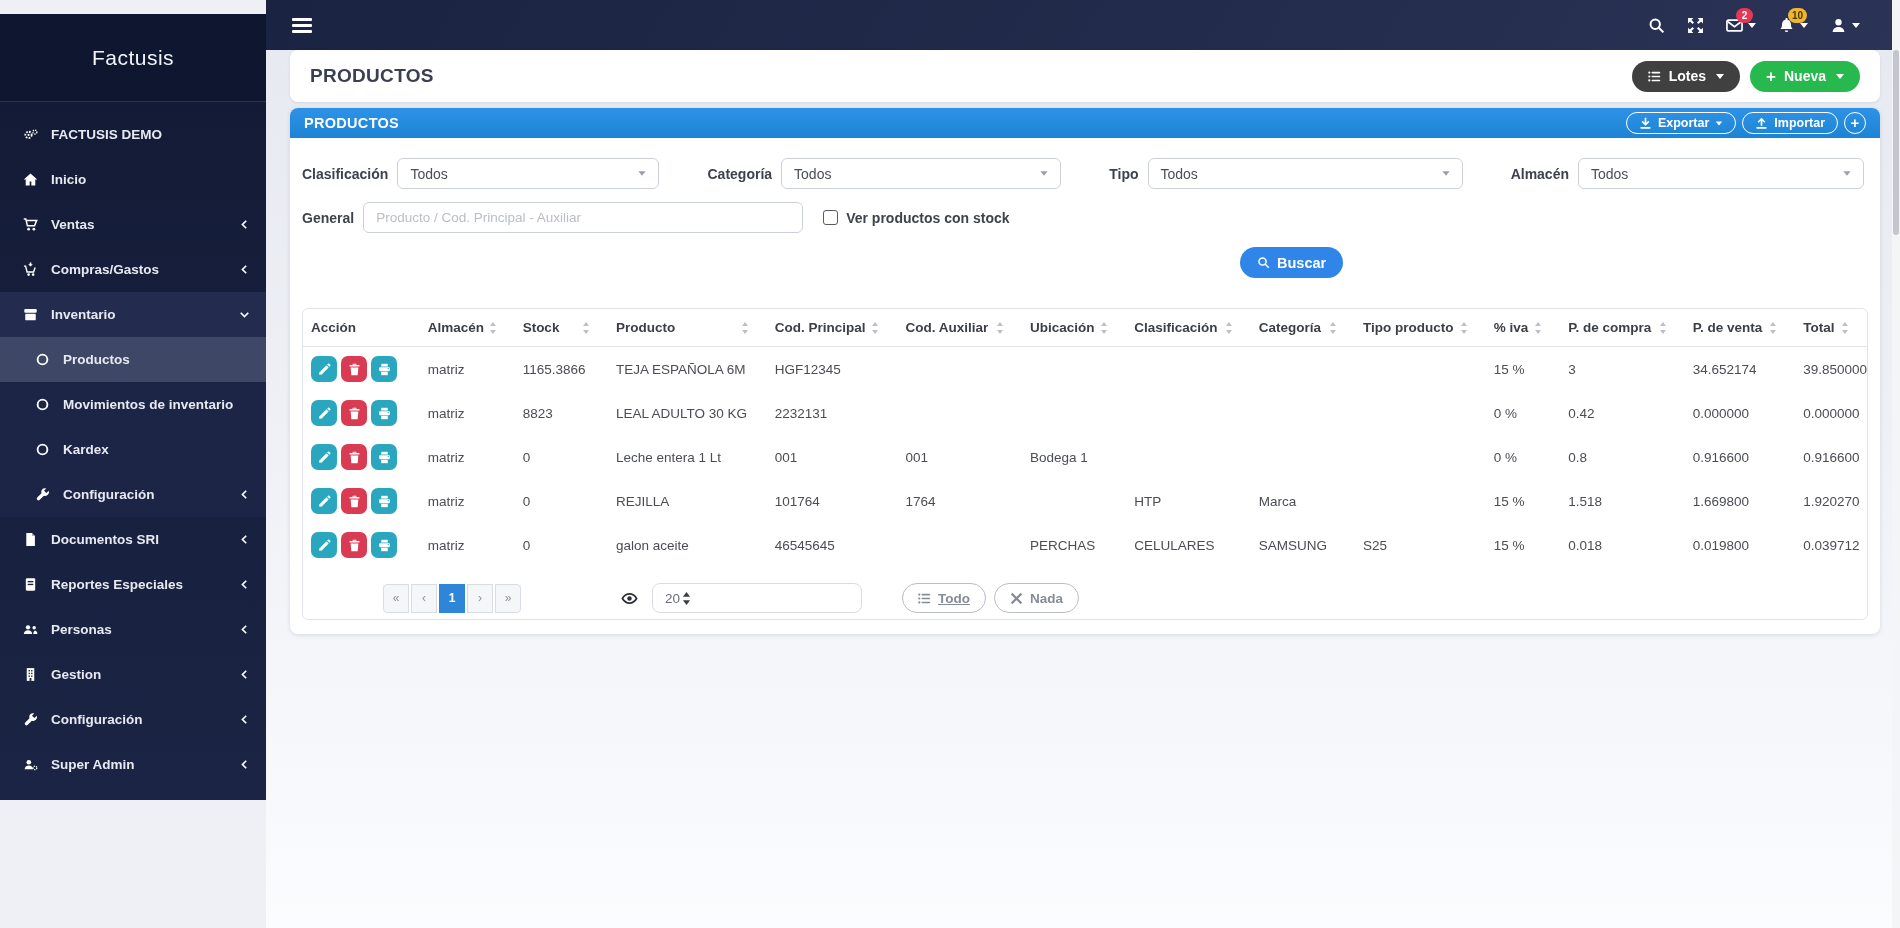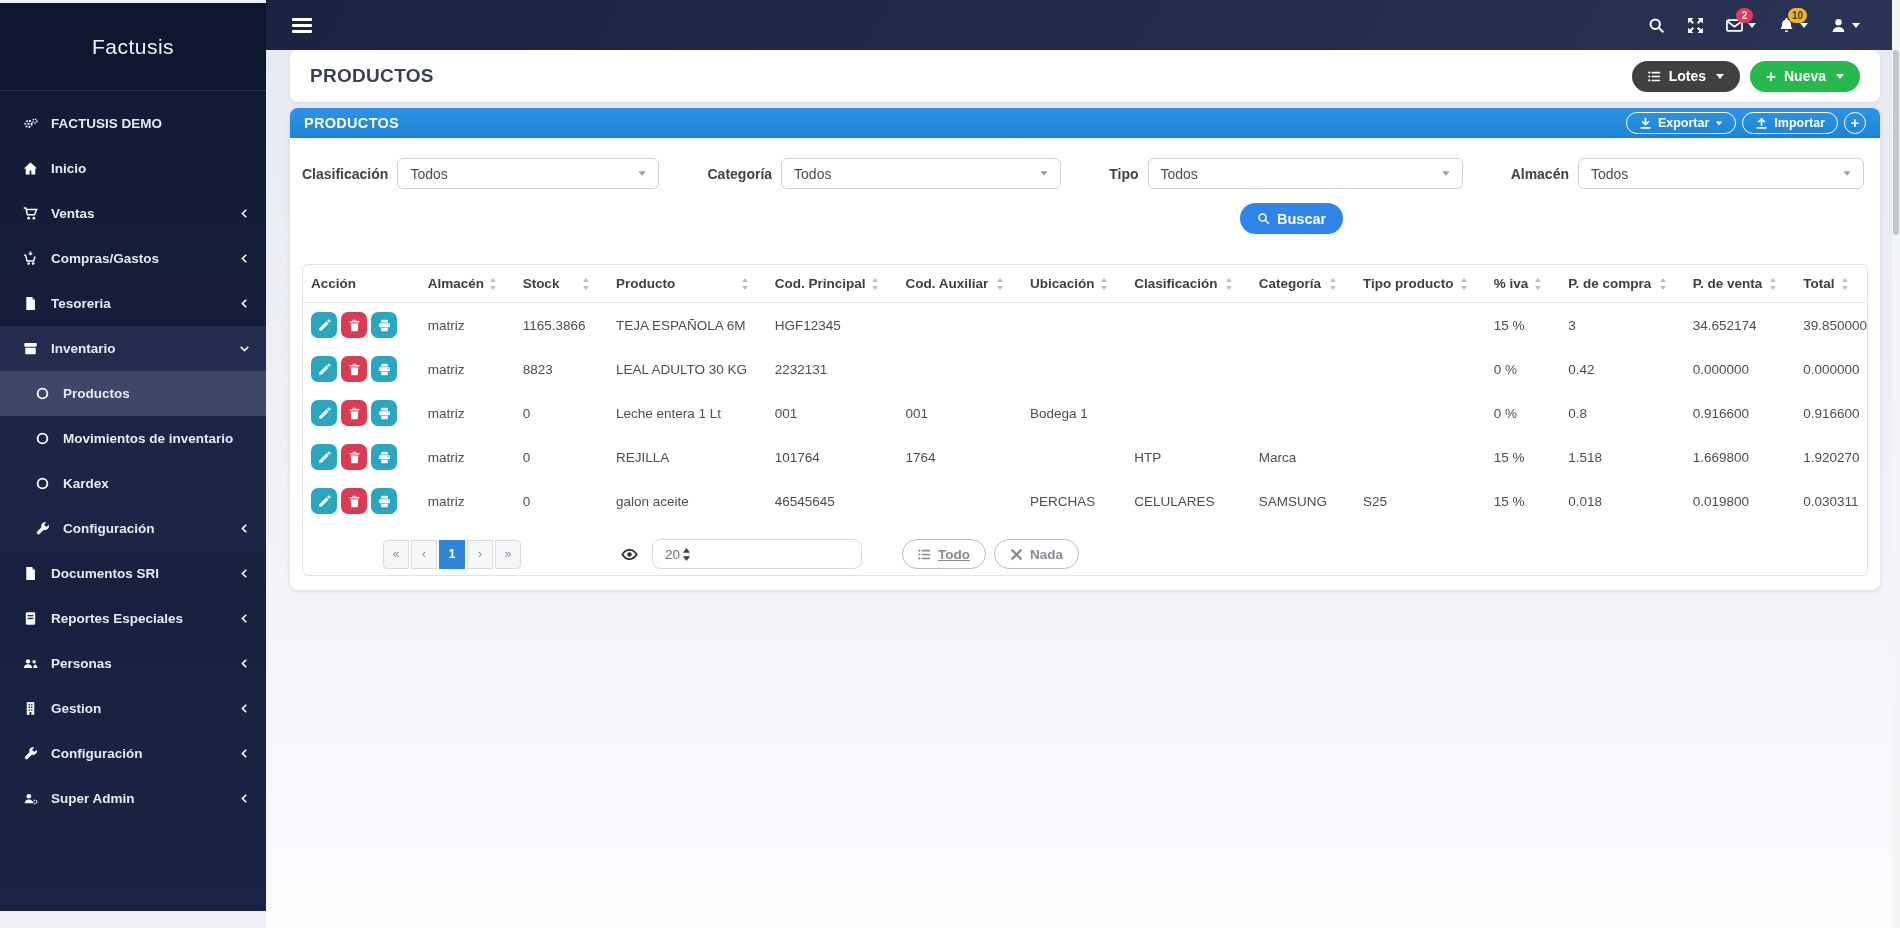--- a/index.html
+++ b/index.html
@@ -1,20 +1,20 @@
 <!DOCTYPE html>
 <html><head>
 <meta charset="utf-8">
 <style>
   * { margin:0; padding:0; box-sizing:border-box; }
   html,body { width:1900px; height:928px; overflow:hidden;
     font-family:"Liberation Sans", sans-serif; background:#eef0f5; }
 
   
-  .sidebar { position:absolute; left:0; top:3px; width:266px; height:908px;
+  .sidebar { position:absolute; left:0; top:14px; width:266px; height:786px;
     background:linear-gradient(180deg,#101831 0%,#141c38 18%,#1b2444 100%); z-index:5; }
   .logo { height:88px; display:flex; align-items:center; justify-content:center;
     color:#f2f4fa; font-size:21px; letter-spacing:.5px; border-bottom:1px solid #2b3355;
     background:#0e1630; }
   .sb-menu { padding-top:10px; }
   .sb-item { display:flex; align-items:center; height:45px; padding:0 16px 0 18px;
     color:#e8eaf2; font-size:13.5px; font-weight:bold; cursor:pointer; }
   .sb-item .icon { width:24px; display:flex; justify-content:center; margin-right:9px; flex:none; }
   .sb-item .icon svg { width:15px; height:15px; }
   .sb-item .lab { flex:1; white-space:nowrap; overflow:hidden; }
@@ -175,34 +175,20 @@
       <div class="sb-item">
         <span class="icon" style="display: flex;">
           <svg viewBox="0 0 16 16">
             <path fill="#fff" d="M7.1.4h1.8v2h1.6L8 4.9 5.5 2.4h1.6z"></path>
             <path fill="none" stroke="#fff" stroke-width="1.5" d="M1 4.4h1.8l1.5 6.2h7l1.6-4.8"></path>
             <circle cx="6" cy="13.4" r="1.4" fill="#fff"></circle>
             <circle cx="10.8" cy="13.4" r="1.4" fill="#fff"></circle>
           </svg>
         </span>
         <span class="lab">Compras/Gastos</span>
-        <span class="chev">
-          <svg viewBox="0 0 16 16">
-            <path fill="none" stroke="#fff" stroke-width="2.4" d="M10.5 2.5L5 8l5.5 5.5"></path>
-          </svg>
-        </span>
-      </div>
-      <div class="sb-item">
-        <span class="icon" style="display: flex;">
-          <svg viewBox="0 0 16 16">
-            <path fill="#fff" d="M3.5 1h6.2l3 3v11h-9.2z"></path>
-            <path fill="rgba(10,20,50,.45)" d="M9.7 1l3 3h-3z"></path>
-          </svg>
-        </span>
-        <span class="lab">Tesoreria</span>
         <span class="chev">
           <svg viewBox="0 0 16 16">
             <path fill="none" stroke="#fff" stroke-width="2.4" d="M10.5 2.5L5 8l5.5 5.5"></path>
           </svg>
         </span>
       </div>
       <div class="sb-item open">
         <span class="icon" style="display: flex;">
           <svg viewBox="0 0 16 16">
             <rect x="1.4" y="2" width="13.2" height="4" rx="1" fill="#fff"></rect>
@@ -485,20 +471,30 @@
         </div>
         <div class="fg">
           <span class="f-label">Almacén</span>
           <div class="sel w286">
             <span>Todos</span>
               <span class="caret"></span>
           </div>
         </div>
       </div>
 
+      <div class="f-row">
+        <div class="fg">
+          <span class="f-label">General</span>
+          <input class="gen-input" value="" placeholder="Producto / Cod. Principal - Auxiliar" style="">
+        </div>
+        <div class="chk-group">
+          <span class="chk"></span>
+          <span class="chk-lab">Ver productos con stock</span>
+        </div>
+      </div>
 
       <div class="buscar-row">
         <button class="buscar-btn">
           <span class="icon" style="display: flex;">
               <svg viewBox="0 0 16 16" style="width: 13px; height: 13px;">
                 <circle cx="6.8" cy="6.8" r="4.4" fill="none" stroke="#fff" stroke-width="1.9"></circle>
                 <path stroke="#fff" stroke-width="1.9" d="M10.2 10.2l4.3 4.3"></path>
               </svg>
             </span>
           <span>Buscar</span>
@@ -897,21 +893,21 @@
                 <td>galon aceite</td>
                 <td>46545645</td>
                 <td></td>
                 <td>PERCHAS</td>
                 <td>CELULARES</td>
                 <td>SAMSUNG</td>
                 <td>S25</td>
                 <td>15 %</td>
                 <td>0.018</td>
                 <td>0.019800</td>
-                <td>0.030311</td>
+                <td>0.039712</td>
               </tr>
             </tbody>
         </table>
 
         <div class="pag-row">
           <div class="pager">
             <button class="pg first">«</button>
             <button class="pg">‹</button>
             <span style="display:flex;gap:2px;">
                 <button class="pg active">1</button>

